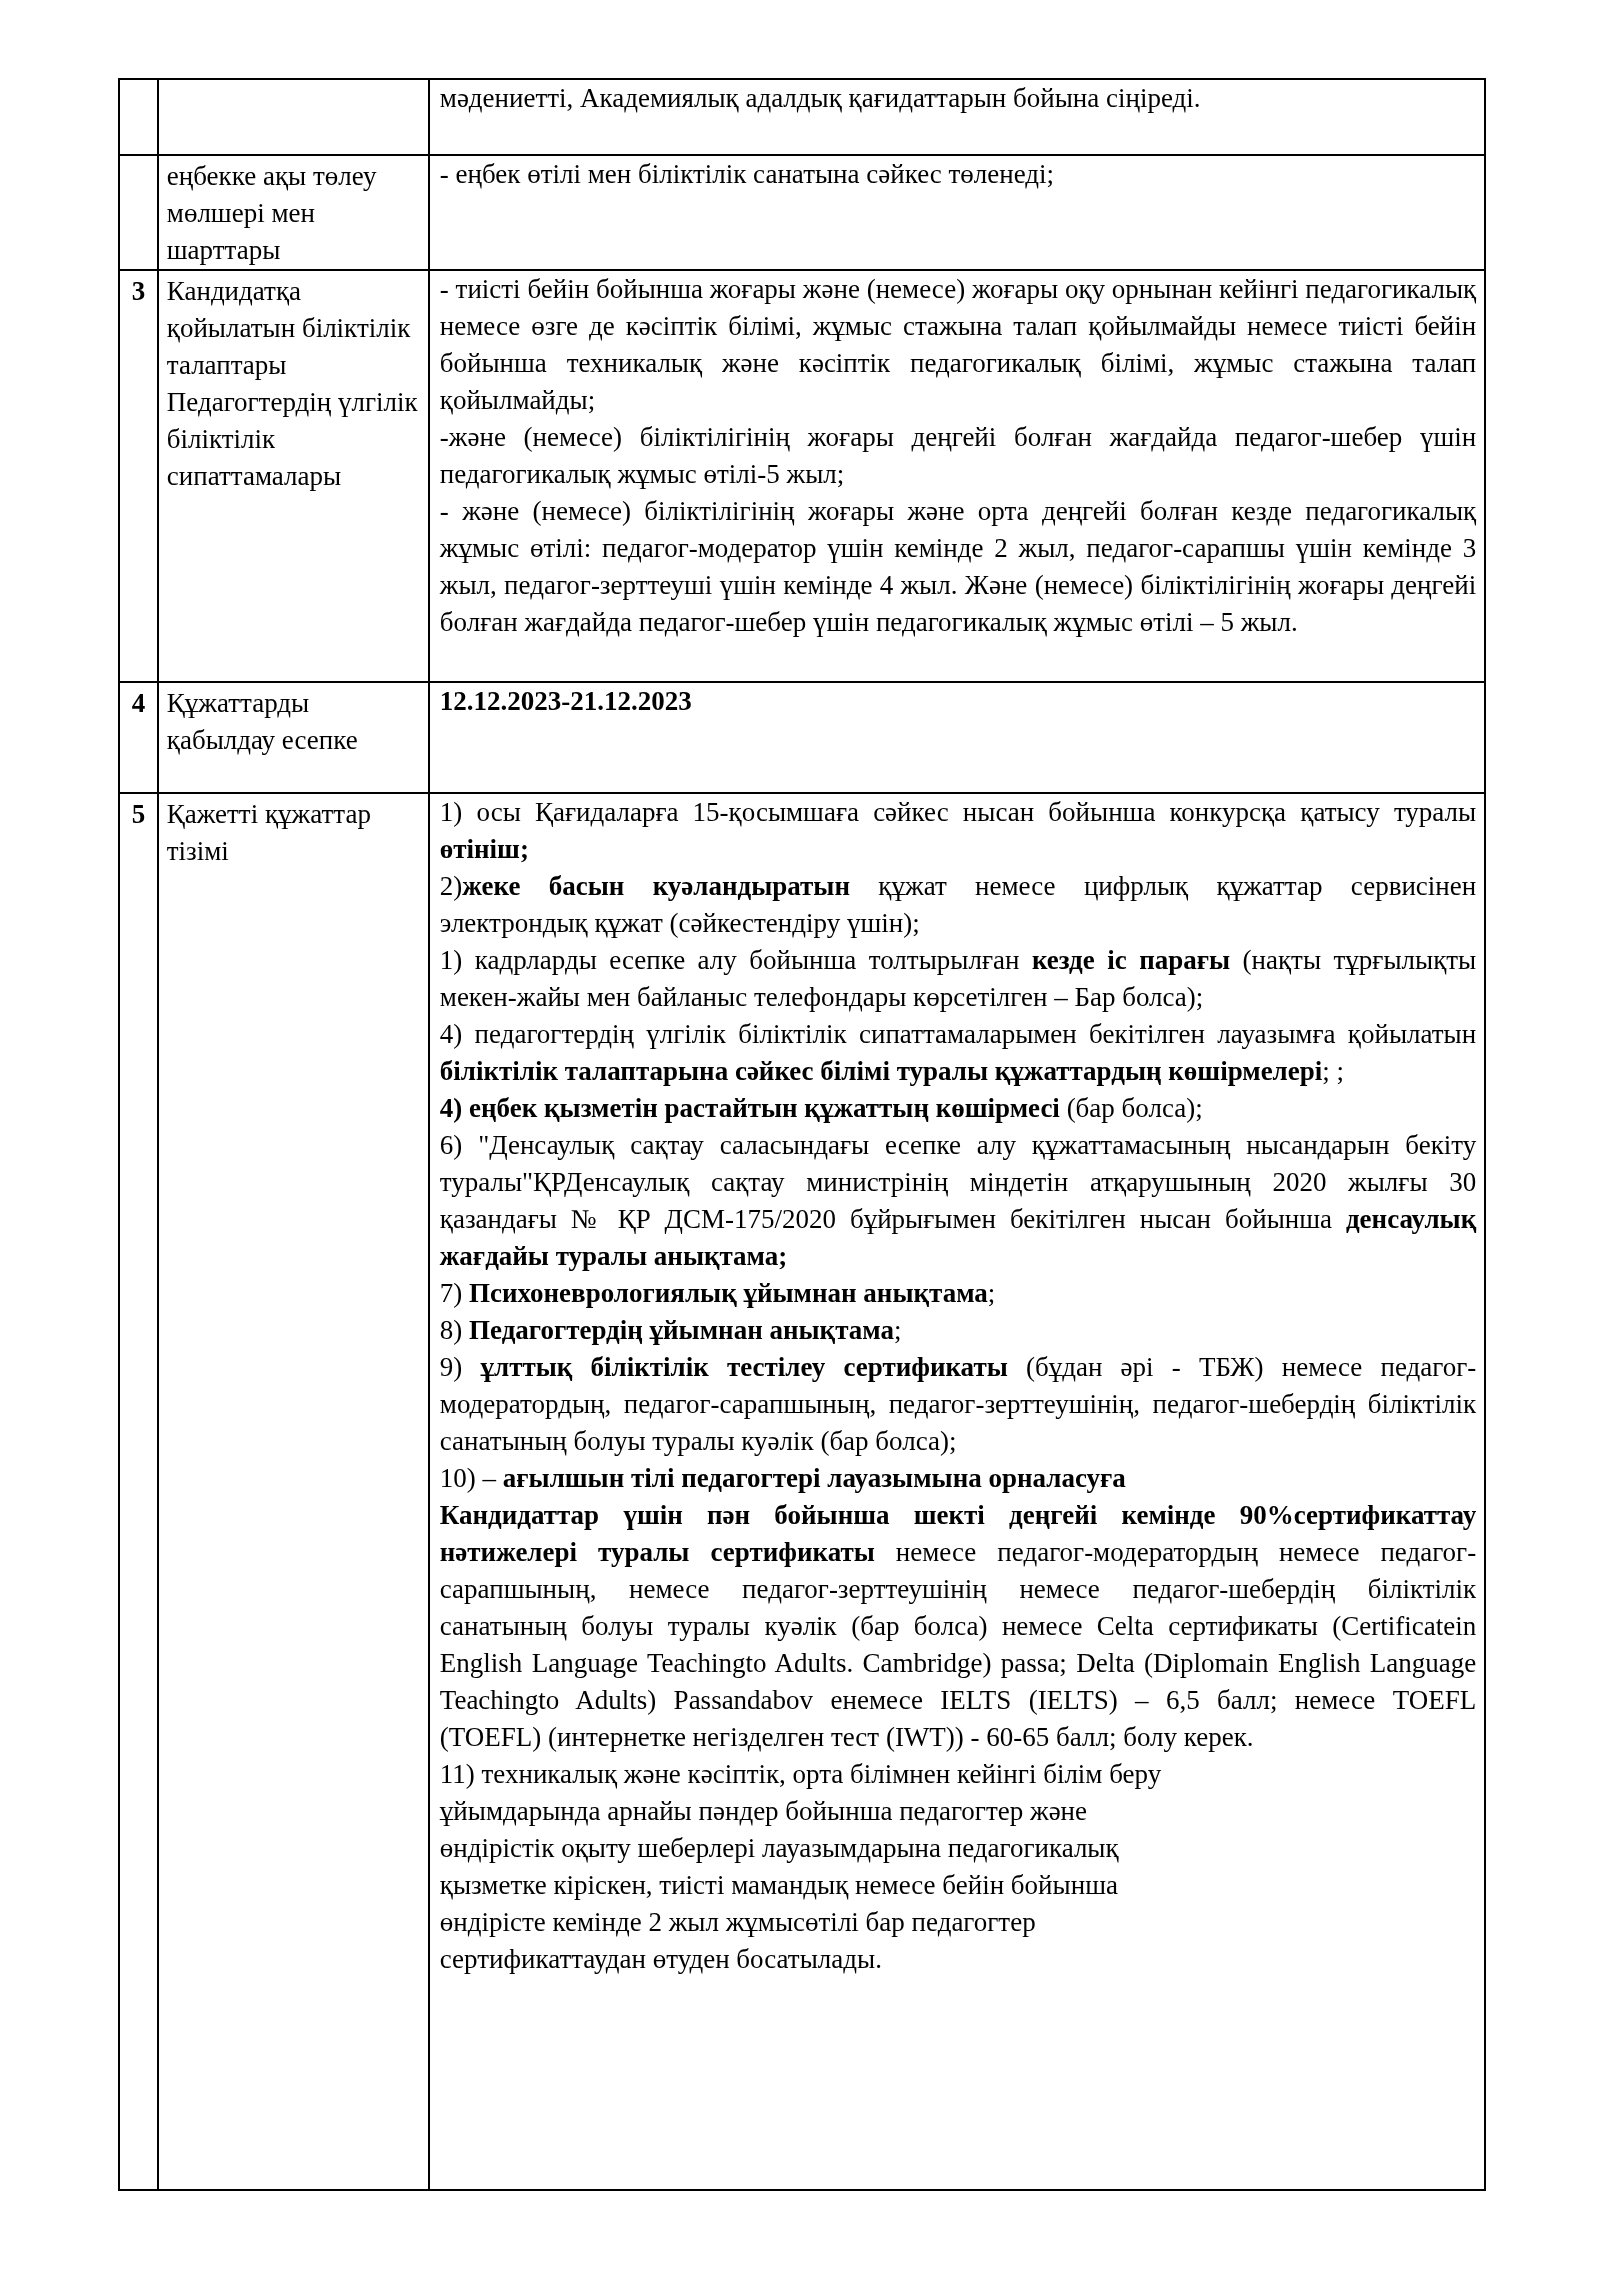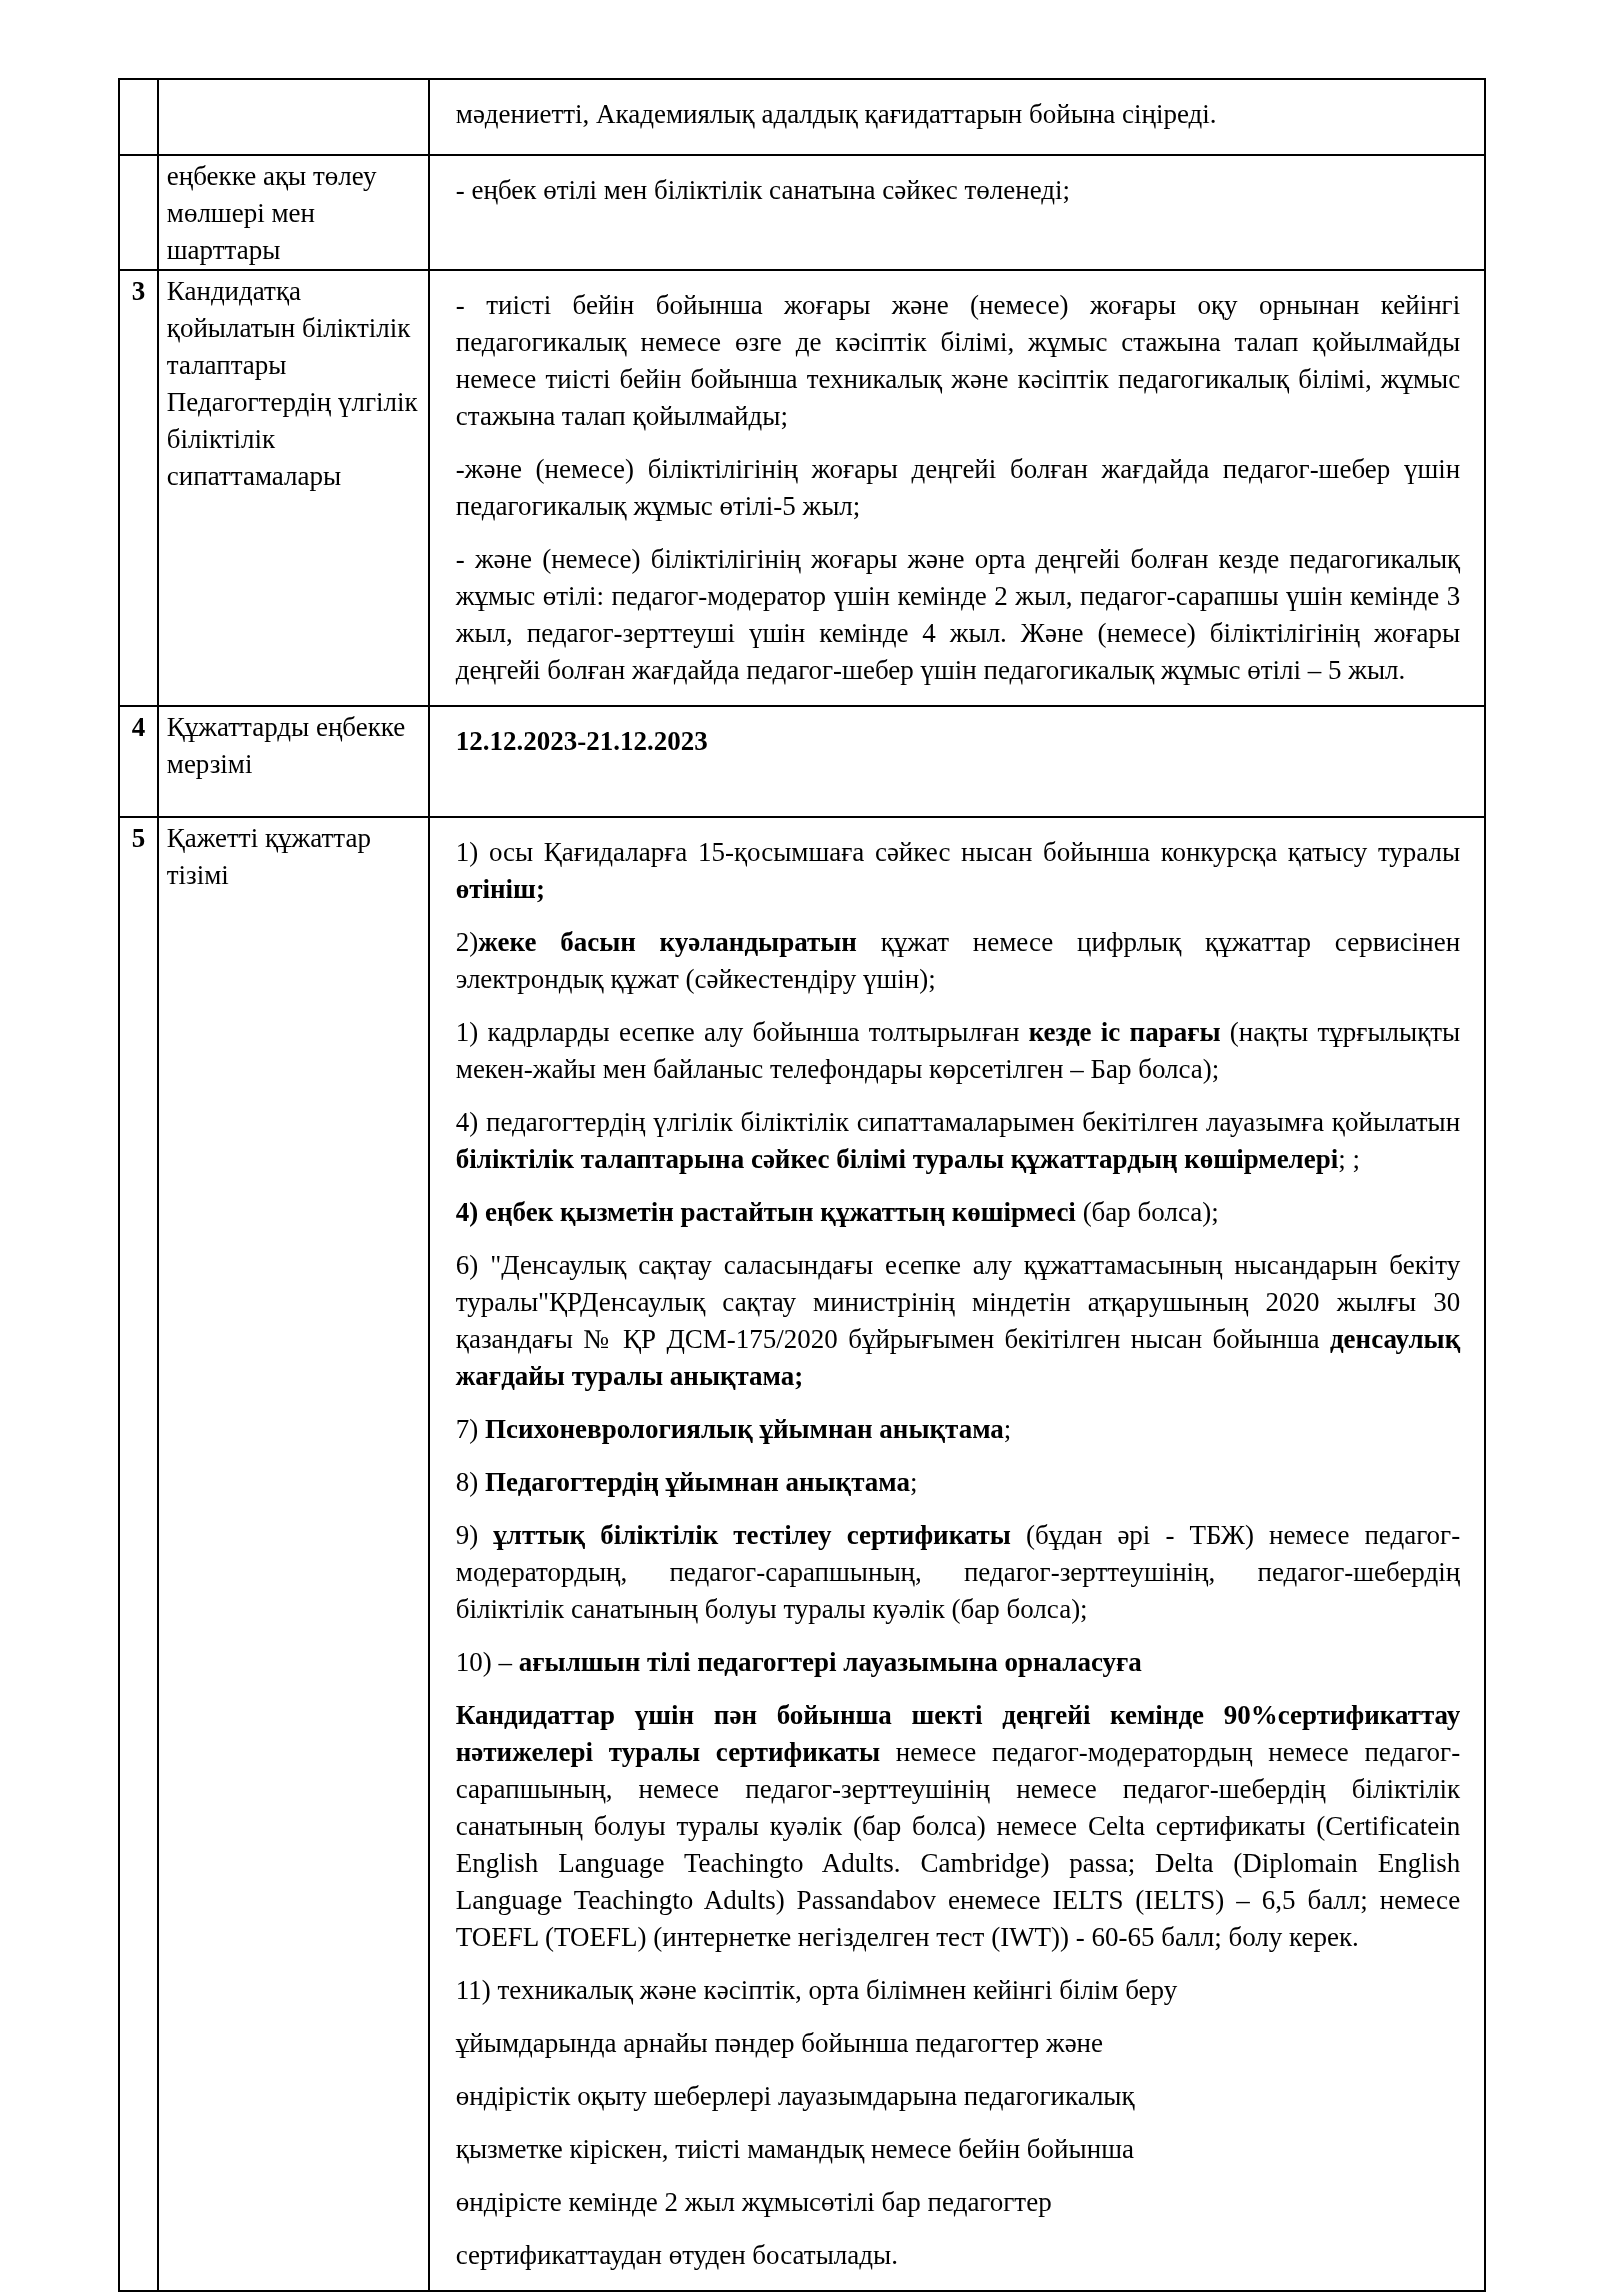--- a/index.html
+++ b/index.html
@@ -9,21 +9,21 @@
                border-collapse:collapse; table-layout:fixed; }
   .doc-table td { border:2px solid #000; vertical-align:top; padding:0;
                   font-size:27px; line-height:37px; }
   .doc-table td.heavy-top { border-top-width:2.9px; }
   col.c-num { width:39px; }
   col.c-label { width:271px; }
   col.c-content { width:1056px; }
   .num { font-weight:bold; text-align:center; padding-top:2px !important; }
   .label { padding:2px 5.9px 0 7.8px !important;margin-top:44px; }
   .content { padding:0 7.8px 0 9.8px !important; text-align:justify; }
-  .content p { margin:16px; }
+  .content p { margin:0; }
   .content p.left { text-align:left; }
   b, .b { font-weight:bold; }
   .date { font-weight:bold;font-family:Liberation Serif, serif; }
 </style>
 </head>
 <body>
 
 <table class="doc-table">
   <colgroup>
     <col class="c-num">
@@ -53,21 +53,21 @@
     <td class="label heavy-top">Кандидатқа қойылатын біліктілік талаптары Педагогтердің үлгілік біліктілік сипаттамалары</td>
     <td class="content heavy-top">
       <p>- тиісті бейін бойынша жоғары және (немесе) жоғары оқу орнынан кейінгі педагогикалық немесе өзге де кәсіптік білімі, жұмыс стажына талап қойылмайды немесе тиісті бейін бойынша техникалық және кәсіптік педагогикалық білімі, жұмыс стажына талап қойылмайды;</p>
       <p>-және (немесе) біліктілігінің жоғары деңгейі болған жағдайда педагог-шебер үшін педагогикалық жұмыс өтілі-5 жыл;</p>
       <p>- және (немесе) біліктілігінің жоғары және орта деңгейі болған кезде педагогикалық жұмыс өтілі: педагог-модератор үшін кемінде 2 жыл, педагог-сарапшы үшін кемінде 3 жыл, педагог-зерттеуші үшін кемінде 4 жыл. Және (немесе) біліктілігінің жоғары деңгейі болған жағдайда педагог-шебер үшін педагогикалық жұмыс өтілі – 5 жыл.</p>
     </td>
   </tr>
 
   <tr style="height:111px;">
     <td class="num heavy-top">4</td>
-    <td class="label heavy-top">Құжаттарды еңбекке мерзімі</td>
+    <td class="label heavy-top">Құжаттарды қабылдау есепке</td>
     <td class="content heavy-top">
       <p class="left date">12.12.2023-21.12.2023</p>
     </td>
   </tr>
 
   <tr style="height:1397px;">
     <td class="num heavy-top">5</td>
     <td class="label heavy-top">Қажетті құжаттар тізімі</td>
     <td class="content heavy-top">
       <p><span>1) осы Қағидаларға 15-қосымшаға сәйкес нысан бойынша конкурсқа қатысу туралы </span><b>өтініш;</b></p>

